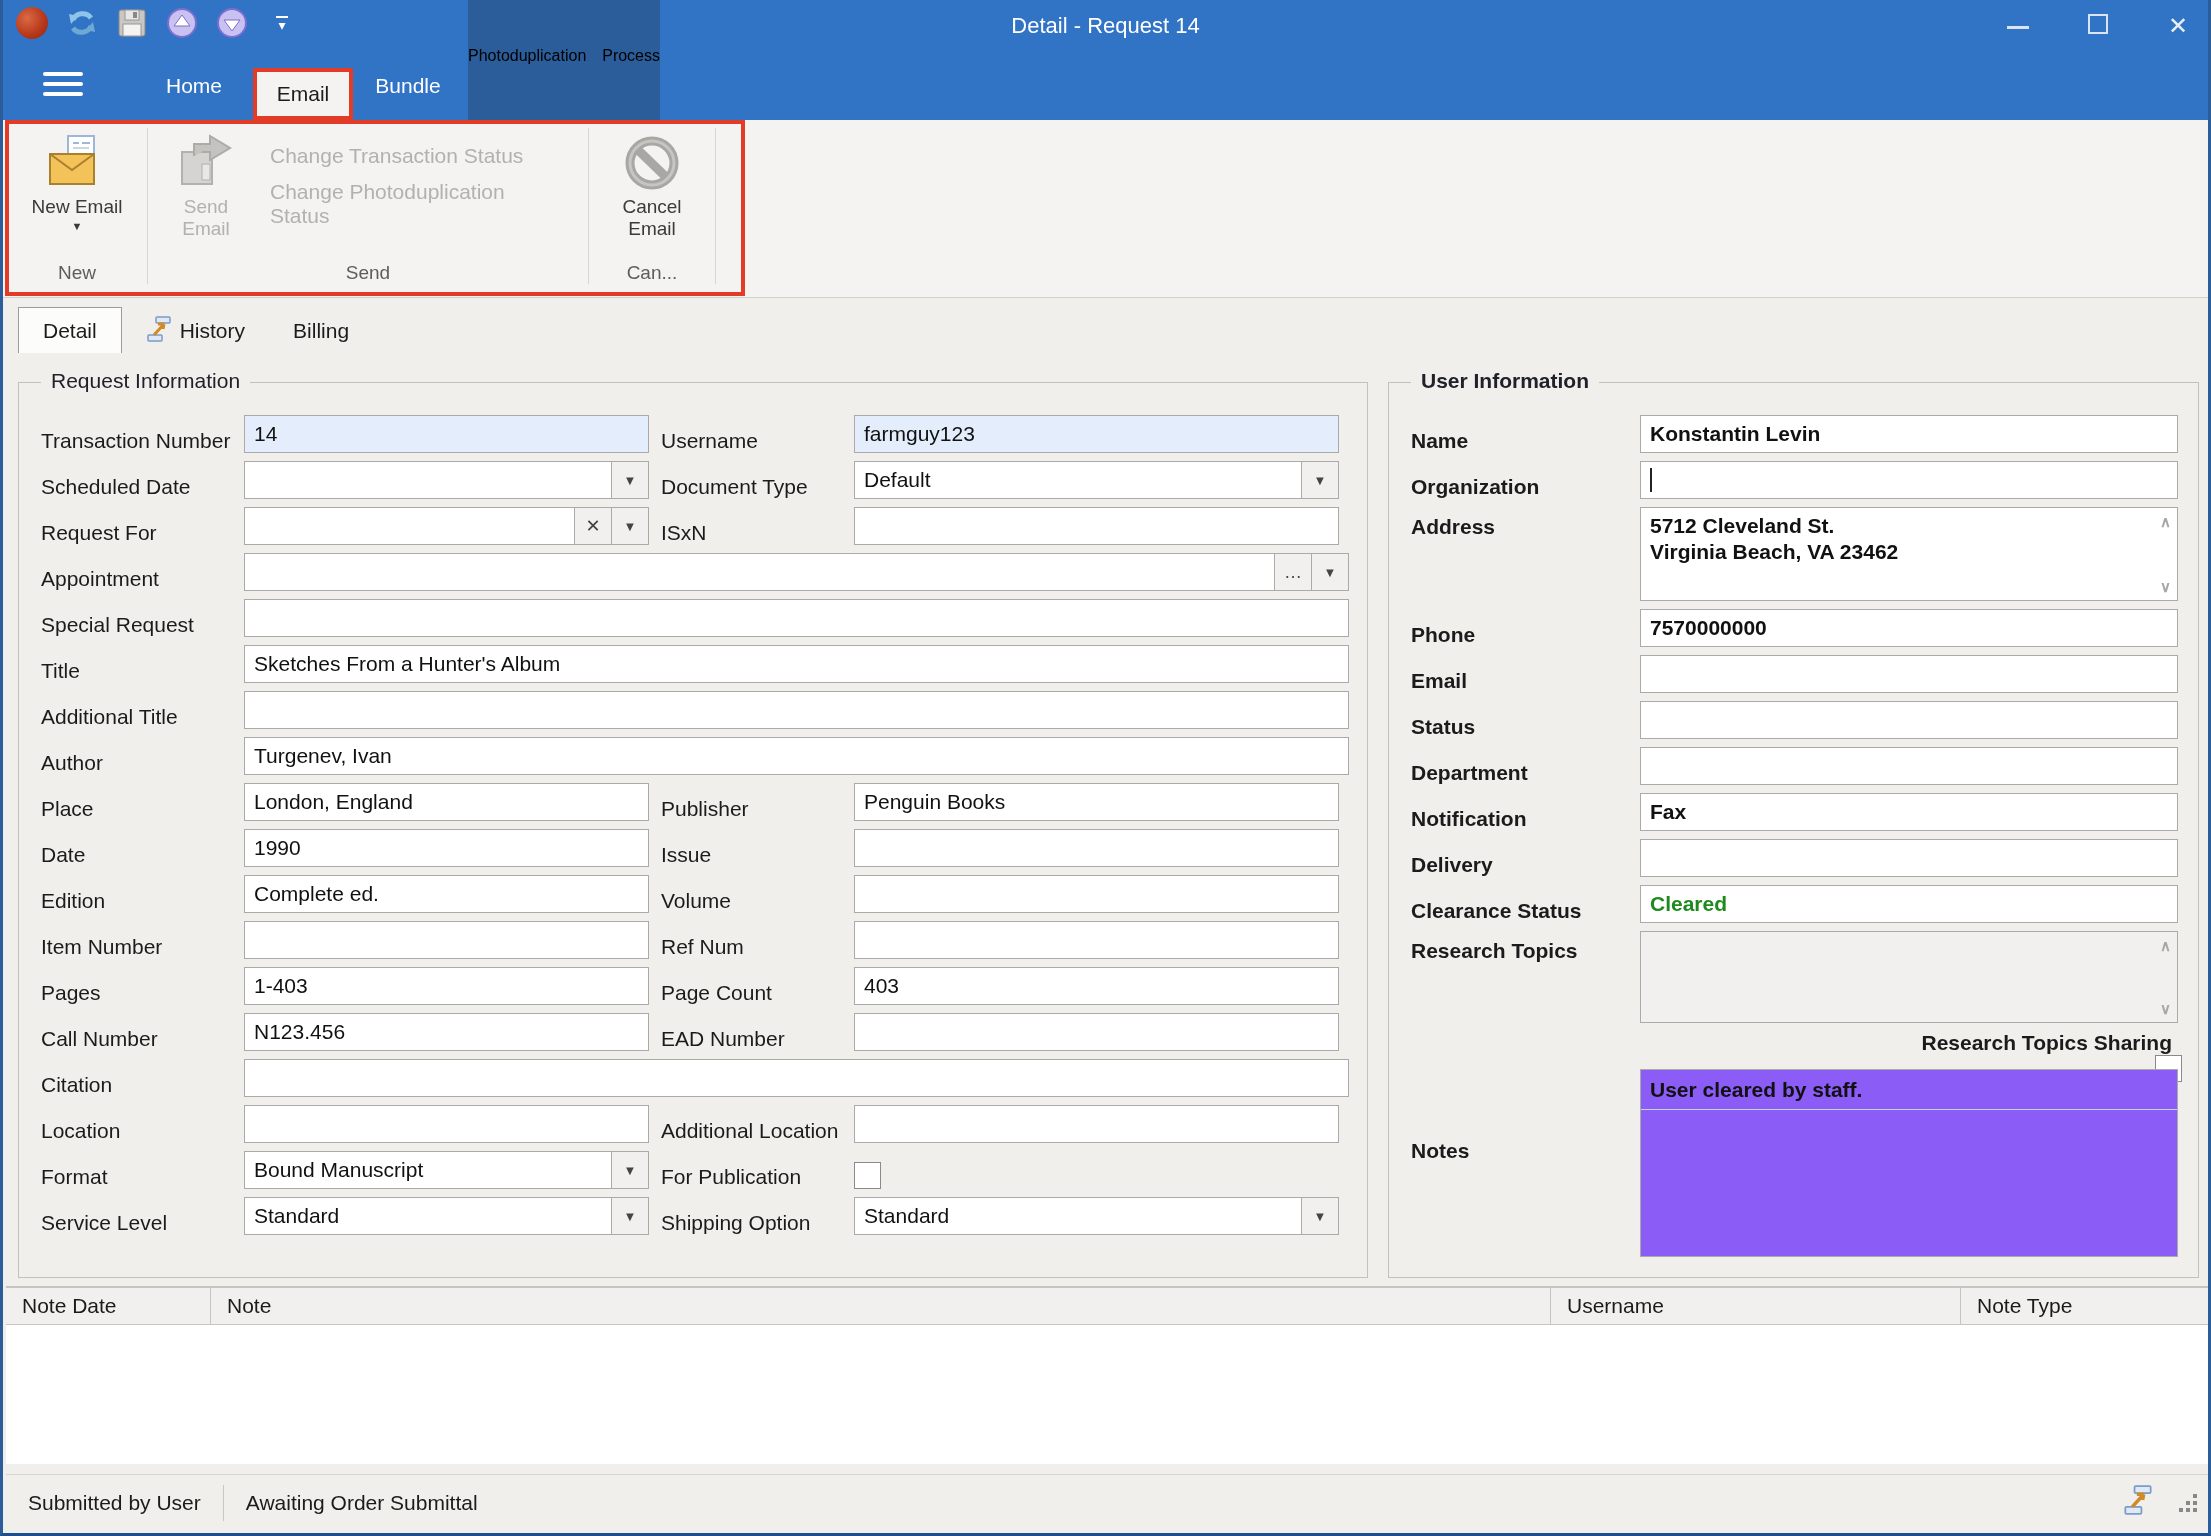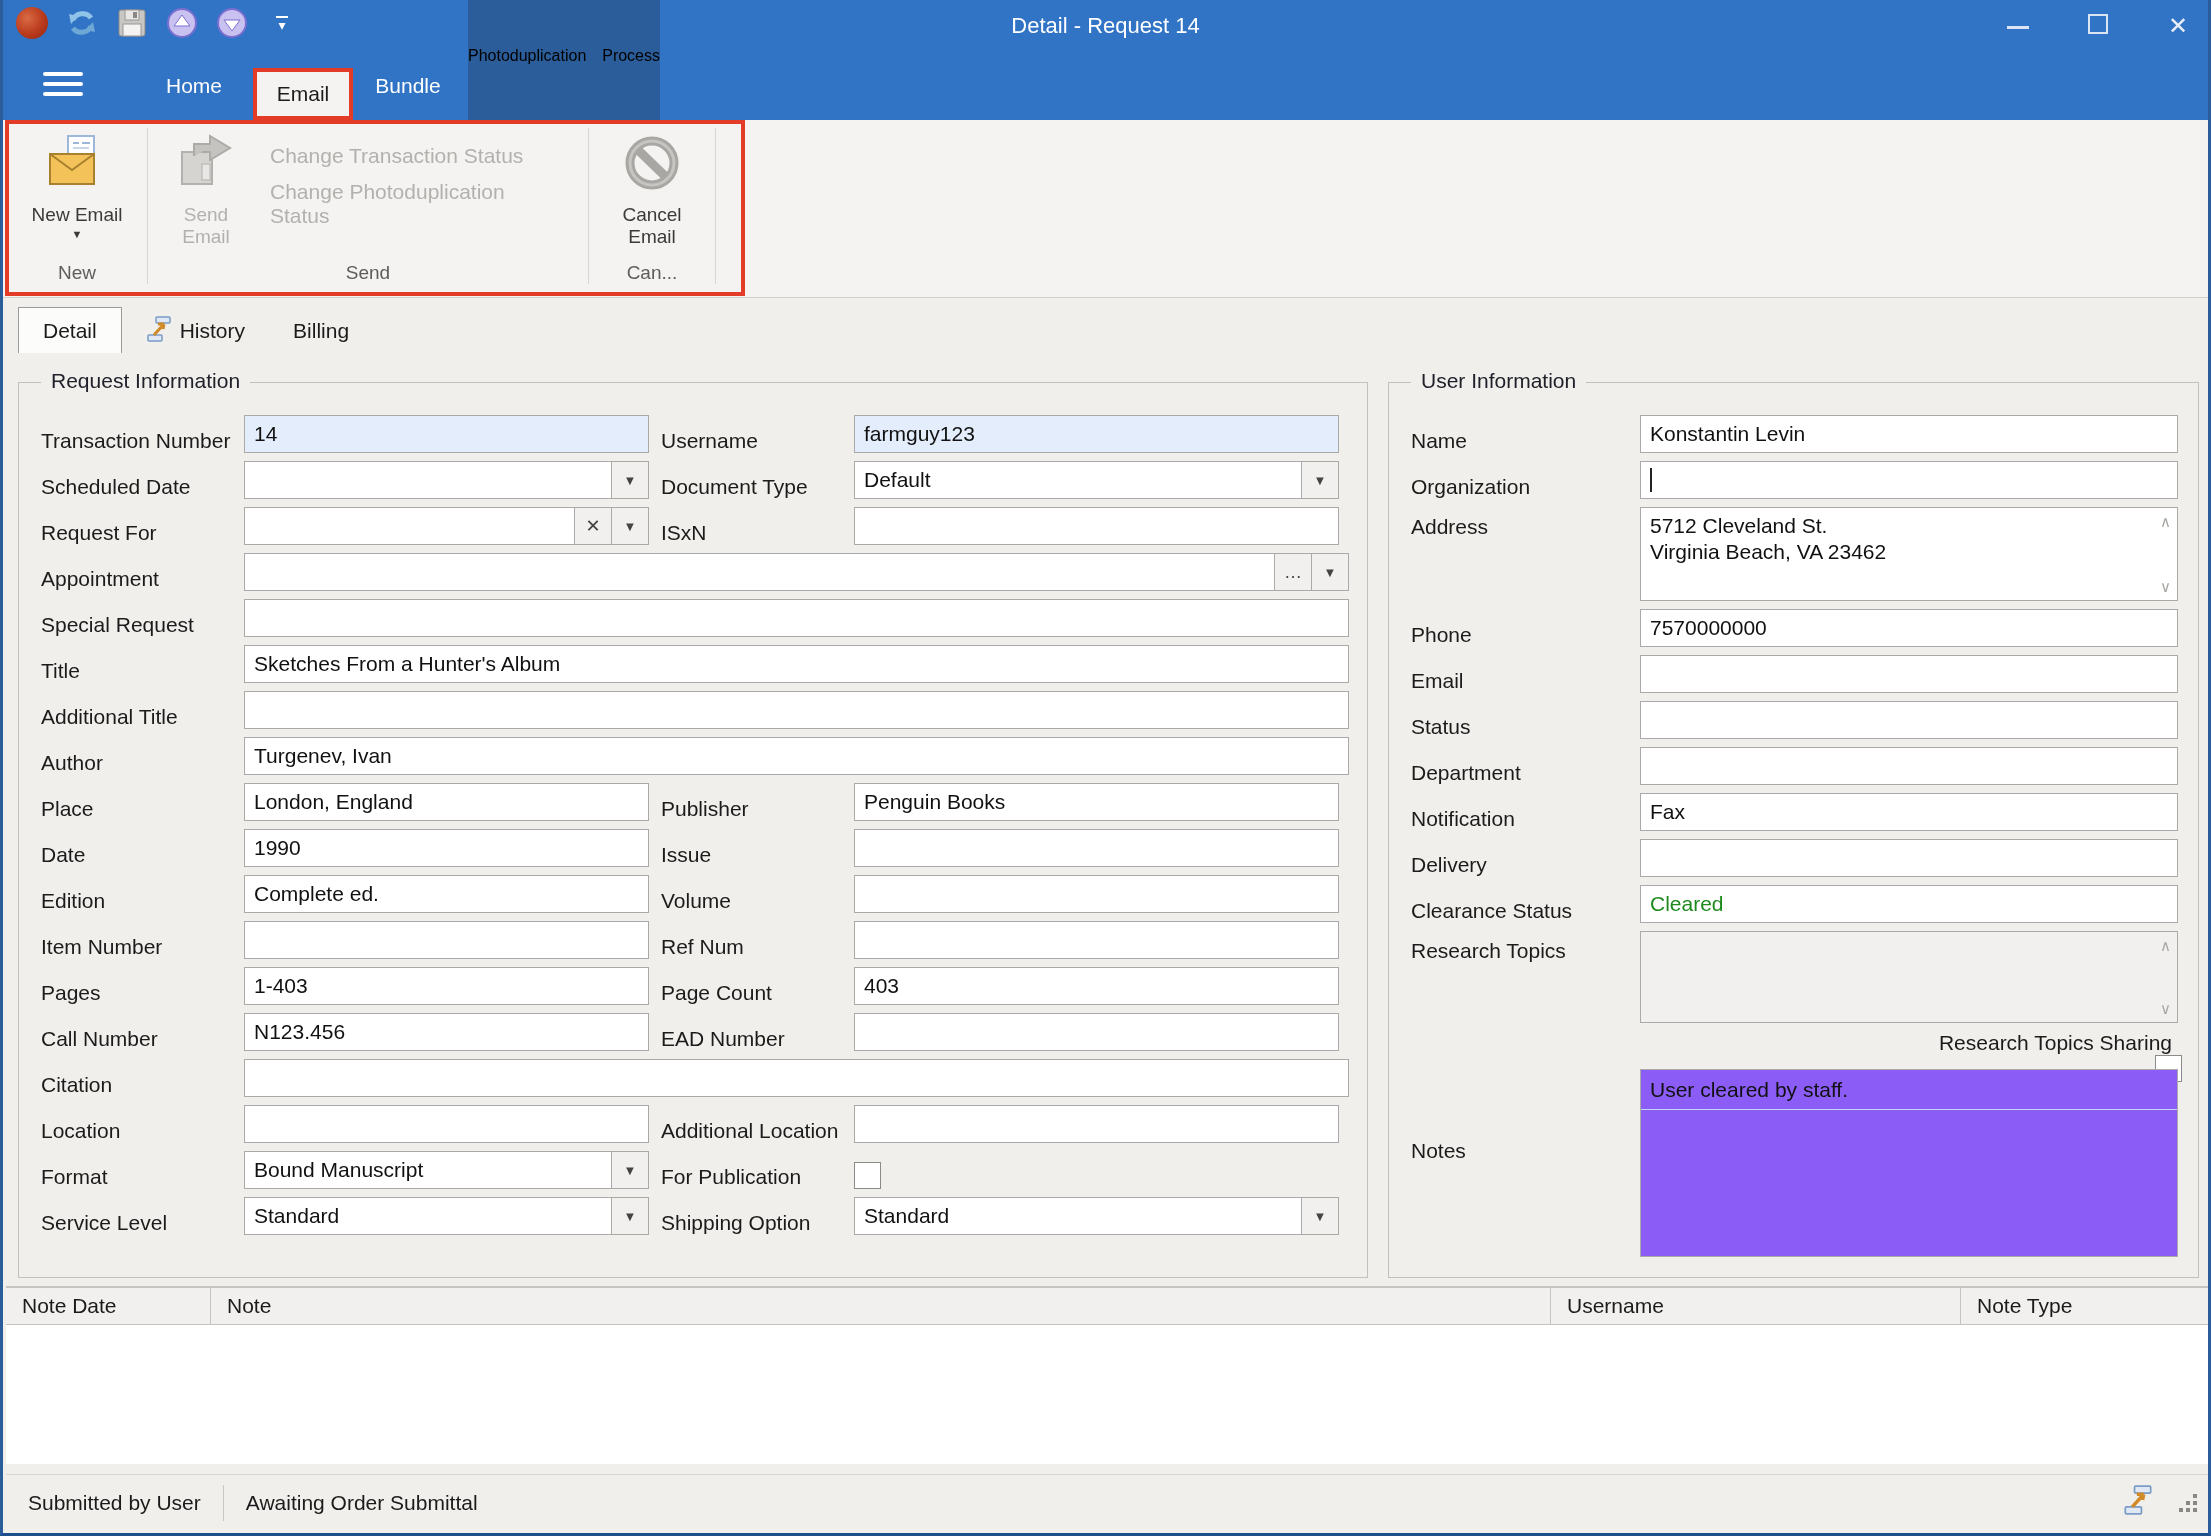--- a/index.html
+++ b/index.html
@@ -37,36 +37,36 @@
               color:#fff; font-size:22px; font-weight:bold; display:flex; align-items:center; justify-content:center; }
 
   
   .ribbon { position:absolute; left:0; top:120px; width:100%; height:178px; background:#f4f3f1; border-bottom:1px solid #d4d2cf; }
   .ribbon-outline { position:absolute; left:2px; top:0px; width:740px; height:176px; border:4px solid #e23b28; pointer-events:none; }
   .rb-inner { position:absolute; left:6px; top:4px; width:728px; height:164px; display:flex; }
   .rb-group { display:flex; flex-direction:column; align-items:center; position:relative; padding:4px 6px 0 6px; }
   .rb-group-label { position:absolute; bottom:4px; width:100%; text-align:center; color:#5f5d5b; font-size:19px; }
   .rb-sep { width:1px; background:#d8d6d3; margin:4px 2px; }
   .bigbtn { display:flex; flex-direction:column; align-items:center; padding:6px 10px; }
-  .bigbtn .cap { margin-top:8px; font-size:19px; color:#3c3a38; text-align:center; line-height:1.15; }
+  .bigbtn .cap { margin-top:0; font-size:19px; color:#3c3a38; text-align:center; line-height:1.15; }
   .disabled .cap, .flatbtn.disabled { color:#b3b1ae; }
   .dd-small { font-size:11px; color:#3c3a38; margin-top:2px; }
   .flatcol { display:flex; flex-direction:column; justify-content:space-around; padding:10px 8px 34px 6px; }
   .flatbtn { font-size:21px; padding:6px 8px; }
   .sendrow { display:flex; }
 
   
   .doctabs { position:absolute; left:15px; top:307px; height:46px; display:flex; align-items:flex-end; font-size:21px; color:#1b1b1b; }
   .dtab { display:flex; align-items:center; gap:8px; padding:0 24px; height:44px; }
   .dtab.active { background:#fcfcfb; border:1px solid #9b9b9b; border-bottom:none; height:46px; }
 
   
   .groupbox { position:absolute; border:1px solid #c3c1bd; }
   .gb-request { left:15px; top:382px; width:1350px; height:896px; }
-  .gb-user    { left:1385px; top:382px; width:811px; height:896px; }
+  .gb-user    { left:1385px; top:382px; width:811px; height:896px;font-weight:bold; }
   .gb-legend { position:absolute; top:-14px; left:22px; background:#f0efec; padding:0 10px; font-size:21px; color:#21212b; }
   .gb-body { position:absolute; left:22px; top:32px; right:16px; }
 
   
   .row { display:flex; align-items:flex-end; margin-bottom:8px; min-height:38px; }
   .lbl { width:203px; flex:none; font-size:21px; color:#1b1b1b; }
   .lbl2 { width:205px; flex:none; font-size:21px; color:#1b1b1b; padding-left:12px; }
   .u-lbl { width:229px; flex:none; font-size:21px; color:#1b1b1b; }
   .box { height:38px; background:#fff; border:1px solid #abaaa9; display:flex; align-items:center;
          padding:16px 9px; font-size:21px; color:#111; position:relative; }

